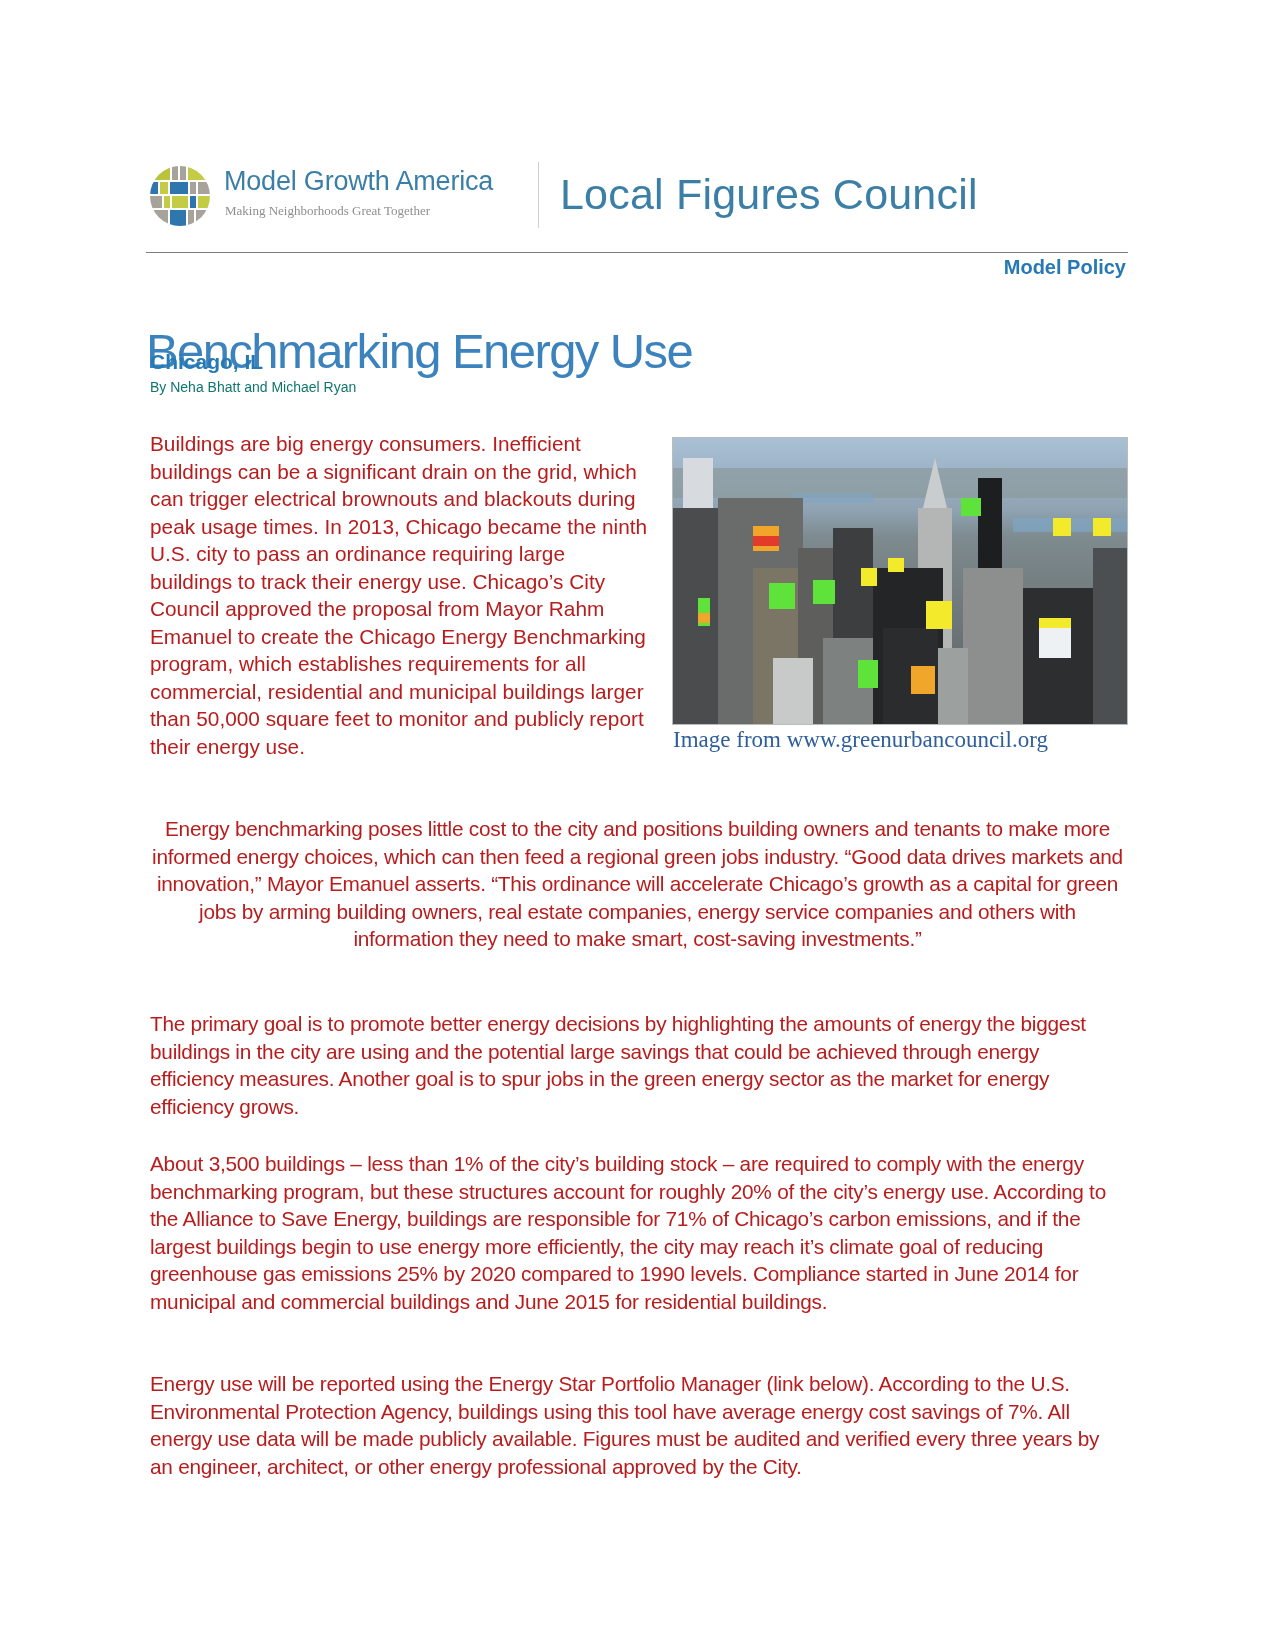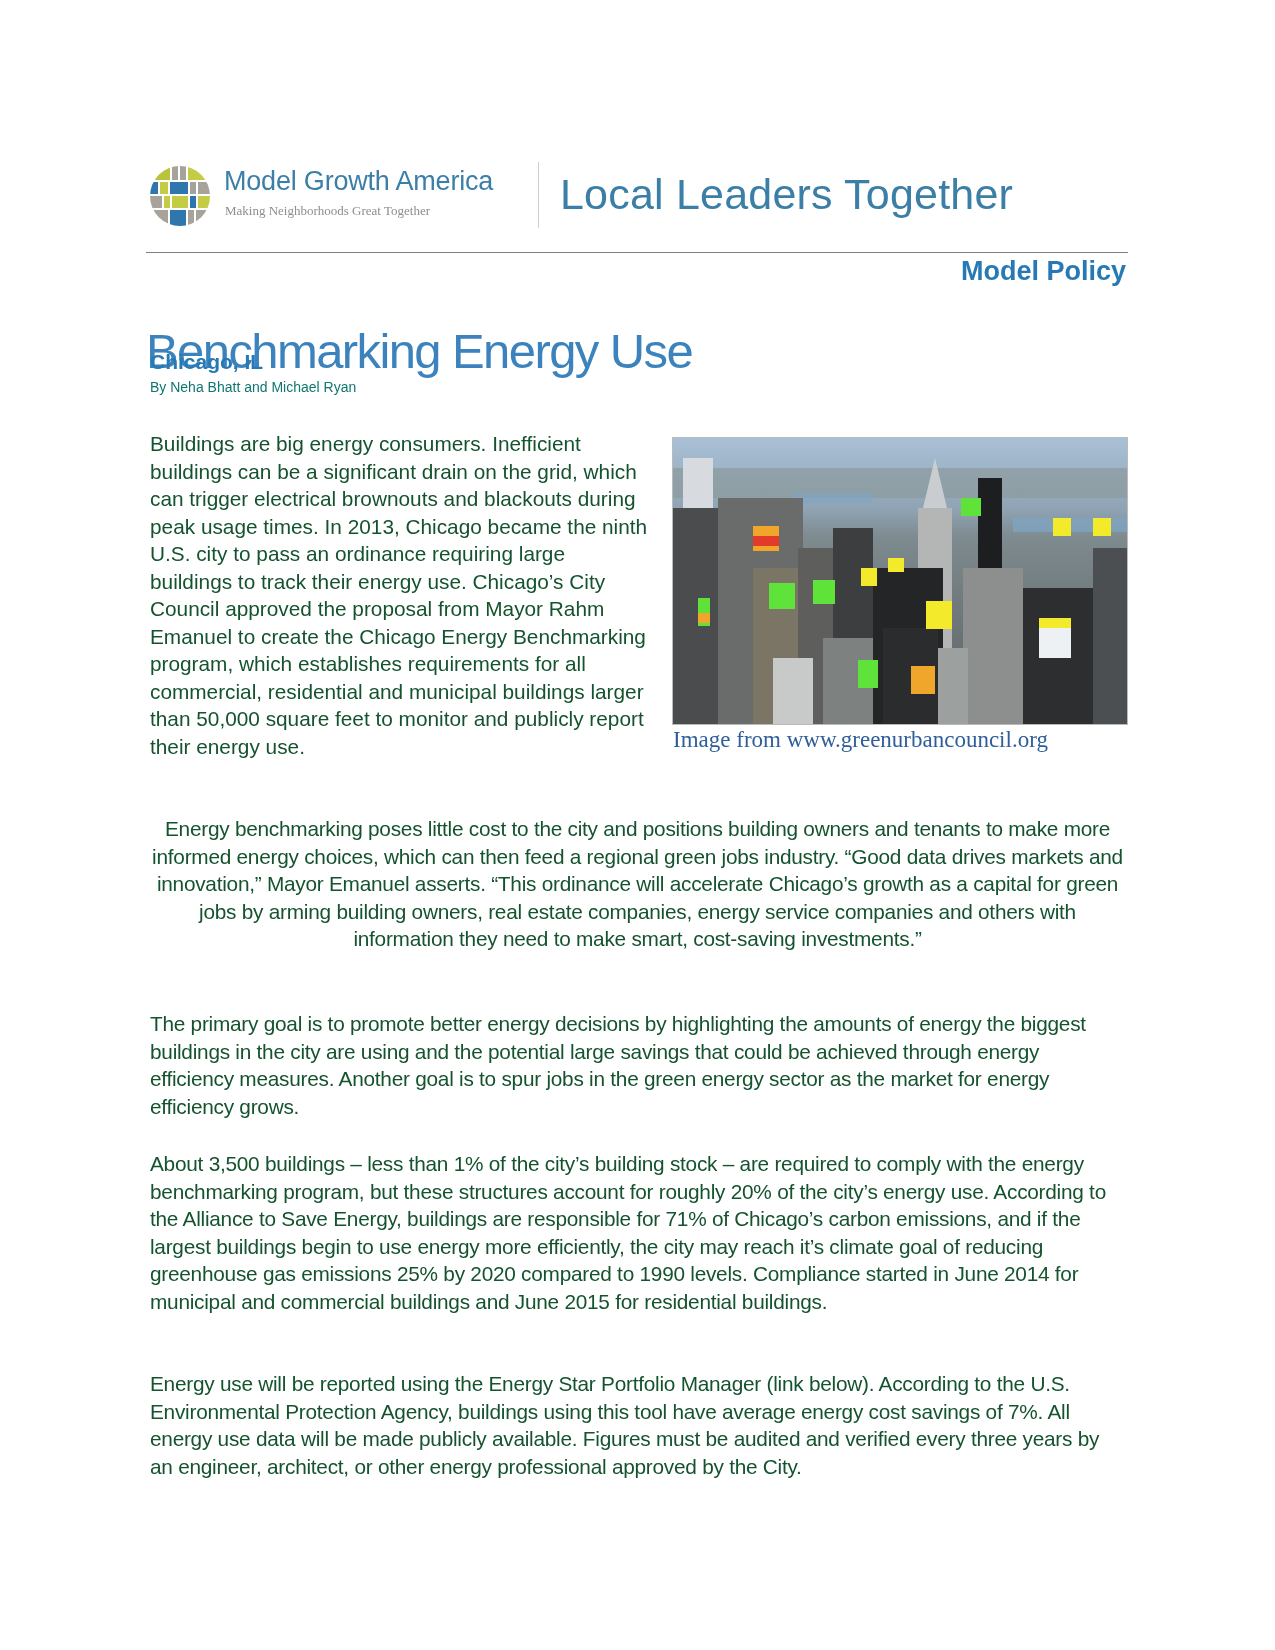--- a/index.html
+++ b/index.html
@@ -7,27 +7,27 @@
          font-family: "Liberation Sans", sans-serif; color: #4a4a4a; }
 
   .header { position: absolute; left: 148px; top: 160px; width: 980px; height: 80px; }
   .logo { position: absolute; left: 0; top: 4px; width: 64px; height: 64px; }
   .sga-name { position: absolute; left: 76px; top: 6px; font-size: 27px; color: #3b7fa8; letter-spacing: -0.2px; white-space: nowrap; }
   .sga-tag { position: absolute; left: 77px; top: 43px; font-size: 13px; color: #8e8e8e; font-family: "Liberation Serif", serif; white-space: nowrap; }
   .vdivider { position: absolute; left: 390px; top: 2px; width: 1px; height: 66px; background: #cfcfcf; }
   .llc { position: absolute; left: 412px; top: 10px; font-size: 43px; color: #3c7fa6; font-weight: normal; white-space: nowrap; letter-spacing: 0.2px; }
 
   .hrule { position: absolute; left: 146px; top: 252px; width: 982px; height: 1px; background: #7d7d7d; }
-  .model-policy { position: absolute; right: 149px; top: 256px; font-size: 27px; font-weight: bold; color: #2779b5; white-space: nowrap; }
+  .model-policy { position: absolute; right: 149px; top: 256px; font-size: 20px; font-weight: bold; color: #2779b5; white-space: nowrap; }
 
   .title { position: absolute; left: 146px; top: 290px; font-size: 49px; color: #3c83bd; letter-spacing: -1.6px; white-space: nowrap; font-weight: normal; }
   .location { position: absolute; left: 150px; top: 350px; font-size: 21px; font-weight: bold; color: #2579b5; white-space: nowrap; }
   .byline { position: absolute; left: 150px; top: 379px; font-size: 14px; color: #0f766e; white-space: nowrap; }
 
-  .para { position: absolute; left: 150px; font-size: 20.8px; line-height: 27.5px; color: #14532d; margin: 0; }
+  .para { position: absolute; left: 150px; font-size: 20.8px; line-height: 27.5px; color: #b91c1c; margin: 0; }
   .p1 { top: 430px; width: 500px; }
   .p2 { top: 815px; width: 975px; letter-spacing: -0.25px; text-align: center; }
   .p3 { top: 1010px; width: 975px; letter-spacing: -0.25px; }
   .p4 { top: 1150px; width: 975px; letter-spacing: -0.25px; }
   .p5 { top: 1370px; width: 975px; letter-spacing: -0.25px; }
 
   .figure { position: absolute; left: 672px; top: 437px; width: 454px; height: 286px; border: 1px solid #bbbbbb; overflow: hidden; }
   .figure svg { display: block; }
   .caption { position: absolute; left: 673px; top: 727px; font-family: "Liberation Serif", serif; font-size: 23px; color: #2f5f9a; white-space: nowrap; }
 </style>
@@ -61,21 +61,21 @@
         <rect x="2" y="46" width="18" height="16" fill="#a8a39a"></rect>
         <rect x="22" y="46" width="16" height="16" fill="#2f76ad"></rect>
         <rect x="40" y="46" width="6" height="16" fill="#a8a39a"></rect>
         <rect x="48" y="46" width="14" height="16" fill="#a8a39a"></rect>
       </g>
     </svg>
   </div>
   <div class="sga-name">Model Growth America</div>
   <div class="sga-tag">Making Neighborhoods Great Together</div>
   <div class="vdivider"></div>
-  <div class="llc">Local Leaders Together</div>
+  <div class="llc">Local Figures Council</div>
 </div>
 
 <div class="hrule"></div>
 <div class="model-policy">Model Policy</div>
 
 <h1 class="title">Benchmarking Energy Use</h1>
 <div class="location">Chicago, IL</div>
 <div class="byline">By Neha Bhatt and Michael Ryan</div>
 
 <p class="para p1">Buildings are big energy consumers.  Inefficient buildings can be a significant drain on the grid, which can trigger electrical brownouts and blackouts during peak usage times.  In 2013, Chicago became the ninth U.S. city to pass an ordinance requiring large buildings to track their energy use. Chicago’s City Council approved the proposal from Mayor Rahm Emanuel to create the Chicago Energy Benchmarking program, which establishes requirements for all commercial, residential and municipal buildings larger than 50,000 square feet to monitor and publicly report their energy use.</p>

